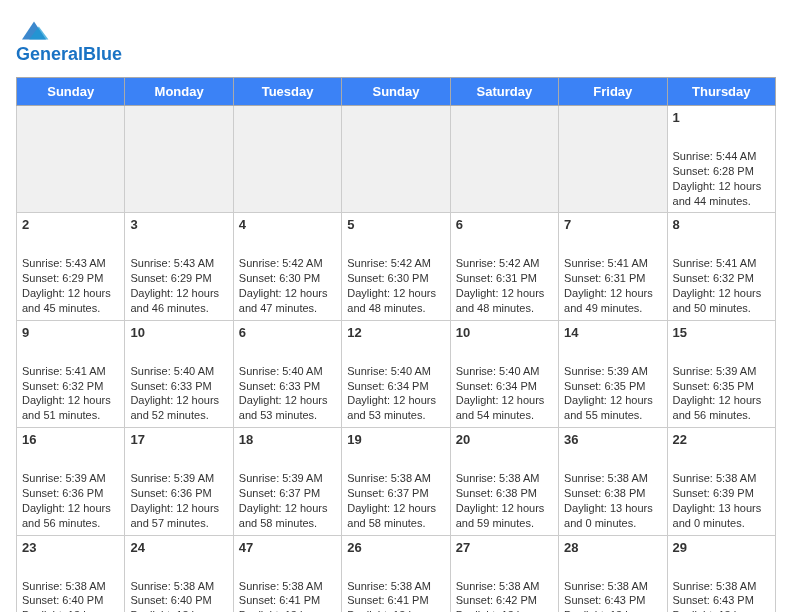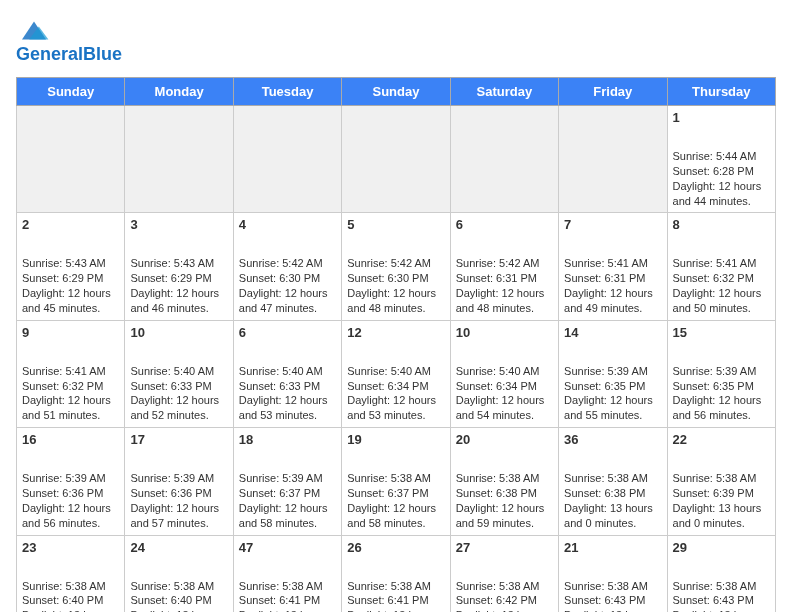--- a/index.html
+++ b/index.html
@@ -251,21 +251,21 @@
 and 3 minutes.</div>
           </td>
           <td>
             <div class="day-num">27</div>
             <div class="cell-info" style="white-space: pre-line;">Sunrise: 5:38 AM
 Sunset: 6:42 PM
 Daylight: 13 hours
 and 3 minutes.</div>
           </td>
           <td>
-            <div class="day-num">21</div>
+            <div class="day-num">28</div>
             <div class="cell-info" style="white-space: pre-line;">Sunrise: 5:38 AM
 Sunset: 6:43 PM
 Daylight: 13 hours
 and 4 minutes.</div>
           </td>
           <td>
             <div class="day-num">29</div>
             <div class="cell-info" style="white-space: pre-line;">Sunrise: 5:38 AM
 Sunset: 6:43 PM
 Daylight: 13 hours

